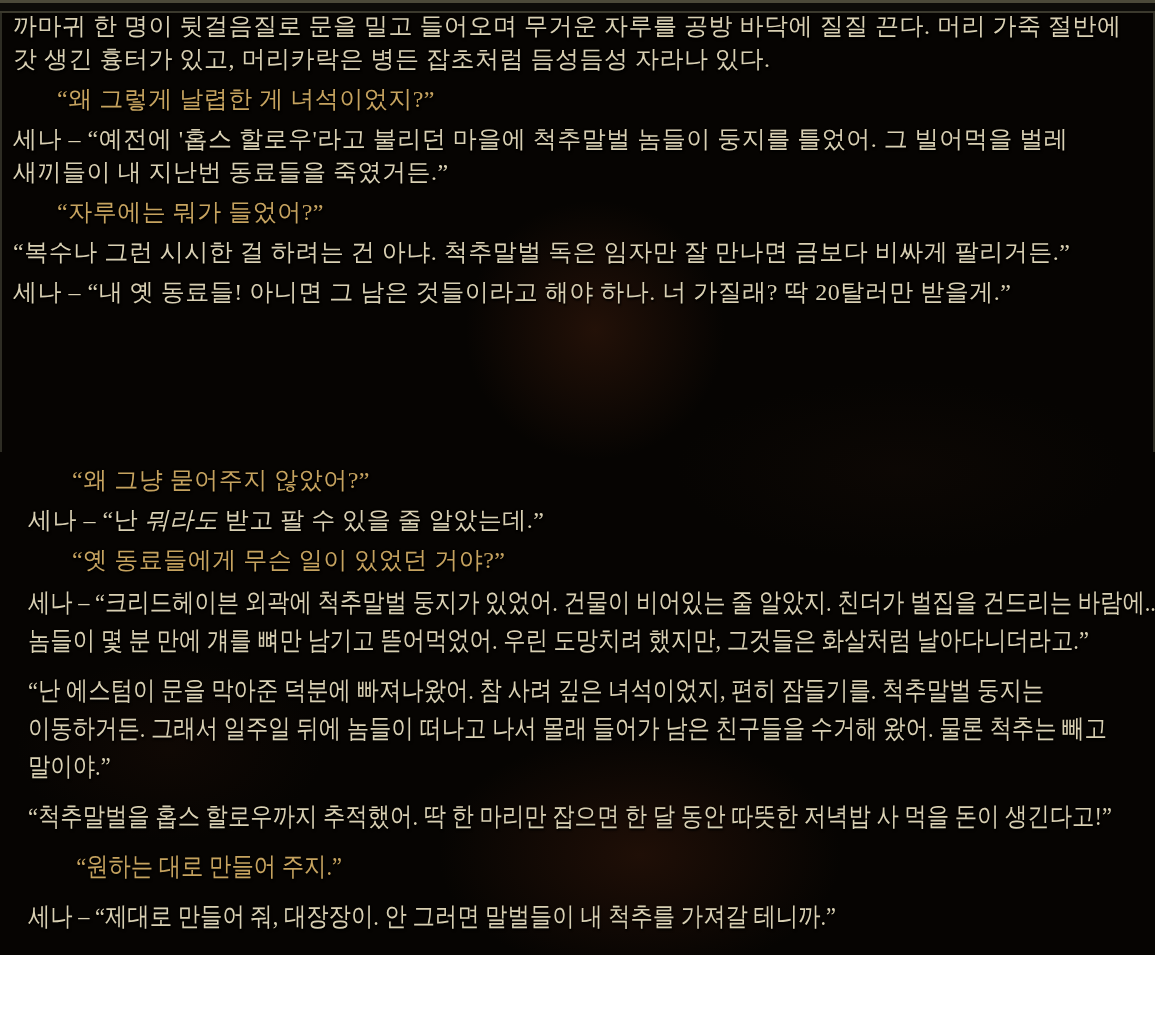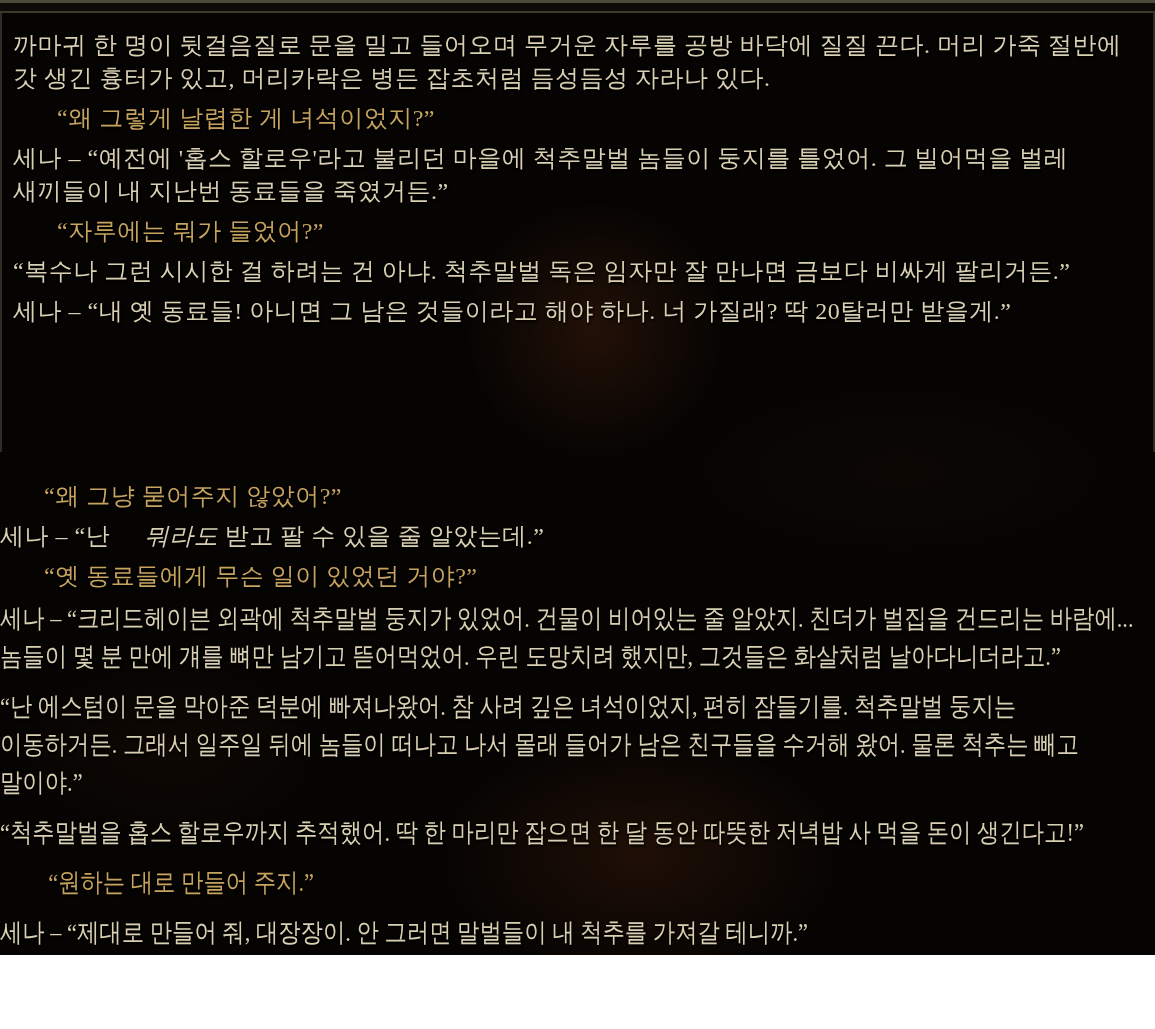--- a/index.html
+++ b/index.html
@@ -27,35 +27,35 @@
     position: absolute;
     left: 0;
     right: 0;
     box-sizing: border-box;
   }
   .page1 {
     top: 0;
     height: 452px;
     border-left: 2px solid #2e2d24;
     border-right: 2px solid #2e2d24;
-    padding: 29px 10px 0 11px;
+    padding: 10px 10px 0 11px;
   }
   .page1::before {
     content: "";
     position: absolute;
     top: 0; left: -2px; right: -2px;
     height: 8px;
     border-top: 3px solid #4c4a3a;
     border-bottom: 2px solid #3b392d;
     background: #0d0c09;
   }
   .page2 {
-    top: 474px;
+    top: 458px;
     height: 497px;
-    padding: 6px 10px 0 0;
+    padding: 6px 10px 0 28px;
   }
   .line {
     color: #d9d0b3;
     font-size: 24px;
     line-height: 33px;
     margin: 0 0 7px 0;
     text-shadow: 1px 2px 2px rgba(0,0,0,0.95), 0 0 2px rgba(0,0,0,0.6);
     letter-spacing: 0.5px;
     word-break: keep-all;
   }
@@ -68,21 +68,21 @@
     line-height: 38px;
     width: 1320px;
     transform: scaleX(0.86);
     transform-origin: 0 0;
     margin-bottom: 12px;
     letter-spacing: 0px;
   }
   .line.condensed.player {
     padding-left: 56px;
   }
-  .it { font-style: italic; margin-left: 28px; }
+  .it { font-style: italic; }
   .white-strip {
     width: 1155px;
     height: 74px;
     background: #ffffff;
   }
 </style>
 </head>
 <body>
 
 <div class="screen">

